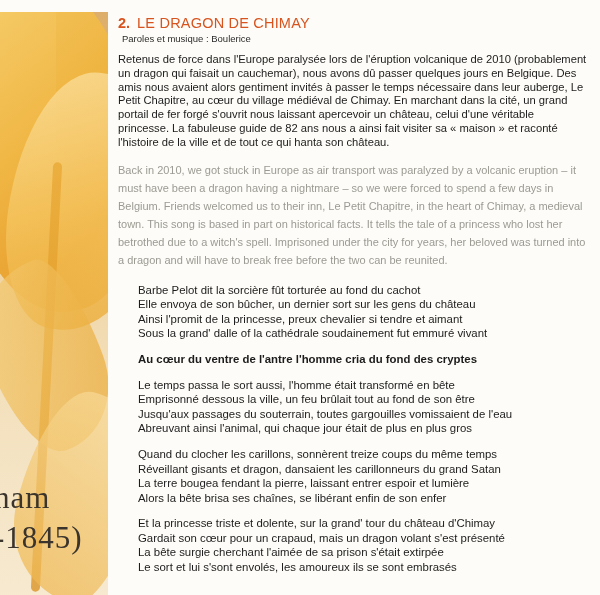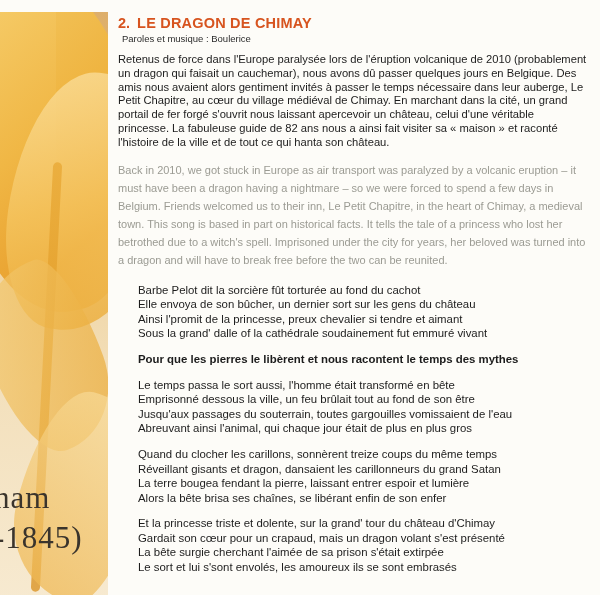--- a/index.html
+++ b/index.html
@@ -105,21 +105,21 @@
     margin: 3px 0 2px 0;
   }
   .track-num {
     font-size: 14.5px;
     font-weight: bold;
     color: #d7541f;
     font-family: "Liberation Sans", sans-serif;
   }
   .track-title {
     font-size: 14.5px;
-    font-weight: bold;
+    font-weight: normal;
     color: #d7541f;
     letter-spacing: .2px;
   }
   .credits {
     font-size: 9.5px;
     color: #2b2b2b;
     margin: 0 0 9px 4px;
   }
 
   .para-fr {
@@ -177,21 +177,21 @@
   <p class="para-en">Back in 2010, we got stuck in Europe as air transport was paralyzed by a volcanic eruption – it must have been a dragon having a nightmare – so we were forced to spend a few days in Belgium. Friends welcomed us to their inn, Le Petit Chapitre, in the heart of Chimay, a medieval town. This song is based in part on historical facts. It tells the tale of a princess who lost her betrothed due to a witch's spell. Imprisoned under the city for years, her beloved was turned into a dragon and will have to break free before the two can be reunited.</p>
 
   <div id="lyrics-container">
       <div class="lyrics-block">
         <div class="lyric-line">Barbe Pelot dit la sorcière fût torturée au fond du cachot</div>
         <div class="lyric-line">Elle envoya de son bûcher, un dernier sort sur les gens du château</div>
         <div class="lyric-line">Ainsi l'promit de la princesse, preux chevalier si tendre et aimant</div>
         <div class="lyric-line">Sous la grand' dalle of la cathédrale soudainement fut emmuré vivant</div>
       </div>
       <div class="lyrics-block">
-        <div class="lyric-line bold">Pour que les pierres le libèrent et nous racontent le temps des mythes</div>
+        <div class="lyric-line bold">Au cœur du ventre de l'antre l'homme cria du fond des cryptes</div>
       </div>
       <div class="lyrics-block">
         <div class="lyric-line">Le temps passa le sort aussi, l'homme était transformé en bête</div>
         <div class="lyric-line">Emprisonné dessous la ville, un feu brûlait tout au fond de son être</div>
         <div class="lyric-line">Jusqu'aux passages du souterrain, toutes gargouilles vomissaient de l'eau</div>
         <div class="lyric-line">Abreuvant ainsi l'animal, qui chaque jour était de plus en plus gros</div>
       </div>
       <div class="lyrics-block">
         <div class="lyric-line">Quand du clocher les carillons, sonnèrent treize coups du même temps</div>
         <div class="lyric-line">Réveillant gisants et dragon, dansaient les carillonneurs du grand Satan</div>

